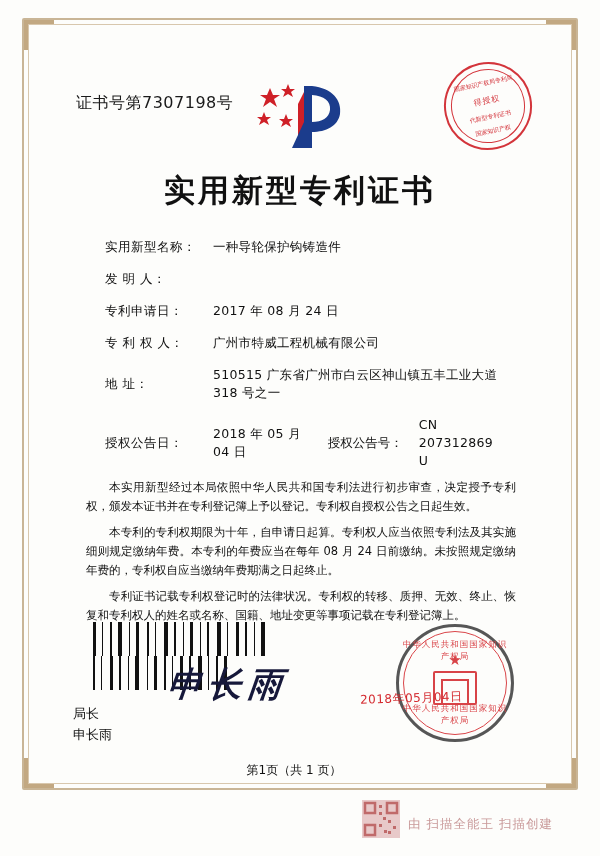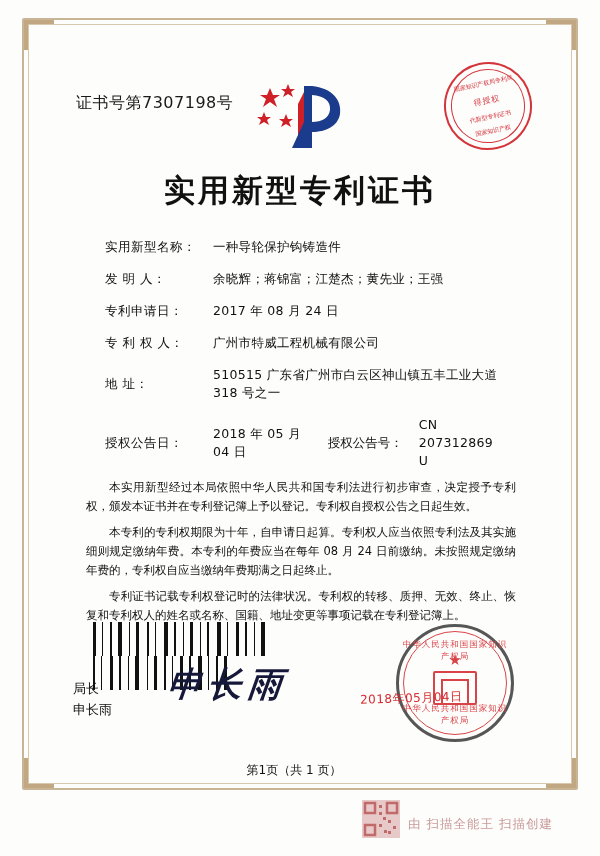--- a/index.html
+++ b/index.html
@@ -173,21 +173,21 @@
     display: inline-block;
     background: #111;
     height: 34px;
     vertical-align: top;
   }
 
   
   .sig-label {
     position: absolute;
     left: 73px;
-    top: 678px;
+    top: 703px;
     font-size: 13px;
     line-height: 21px;
     color: #111;
   }
   .sig-hand {
     position: absolute;
     left: 168px;
     top: 662px;
     font-size: 34px;
     font-family: "DejaVu Serif", serif;
@@ -343,21 +343,20 @@
 
   <div class="fields">
 
     <div class="field-row">
       <div class="field-label">实用新型名称：</div>
       <div class="field-value">一种导轮保护钩铸造件</div>
     </div>
 
     <div class="field-row">
       <div class="field-label">发 明 人：</div>
-      <div class="field-value">余晓辉；蒋锦富；江楚杰；黄先业；王强</div>
     </div>
 
 
     <div class="field-row">
       <div class="field-label">专利申请日：</div>
       <div class="field-value">2017 年 08 月 24 日</div>
     </div>
 
     <div class="field-row">
       <div class="field-label">专 利 权 人：</div>

